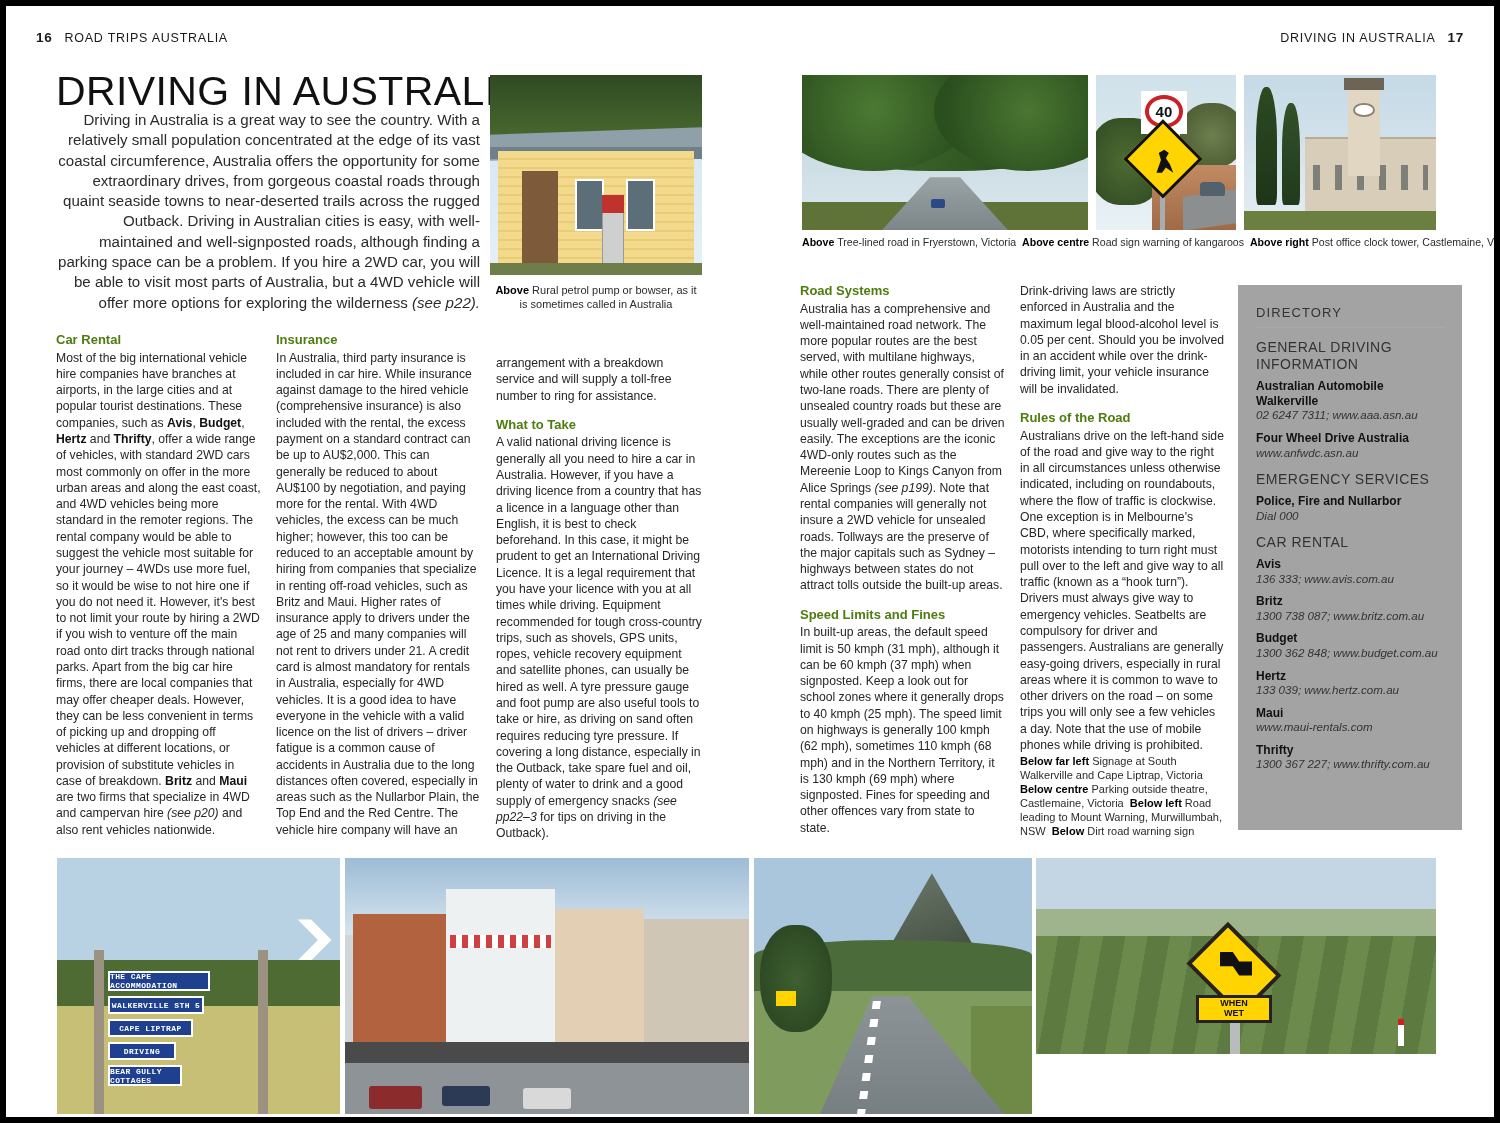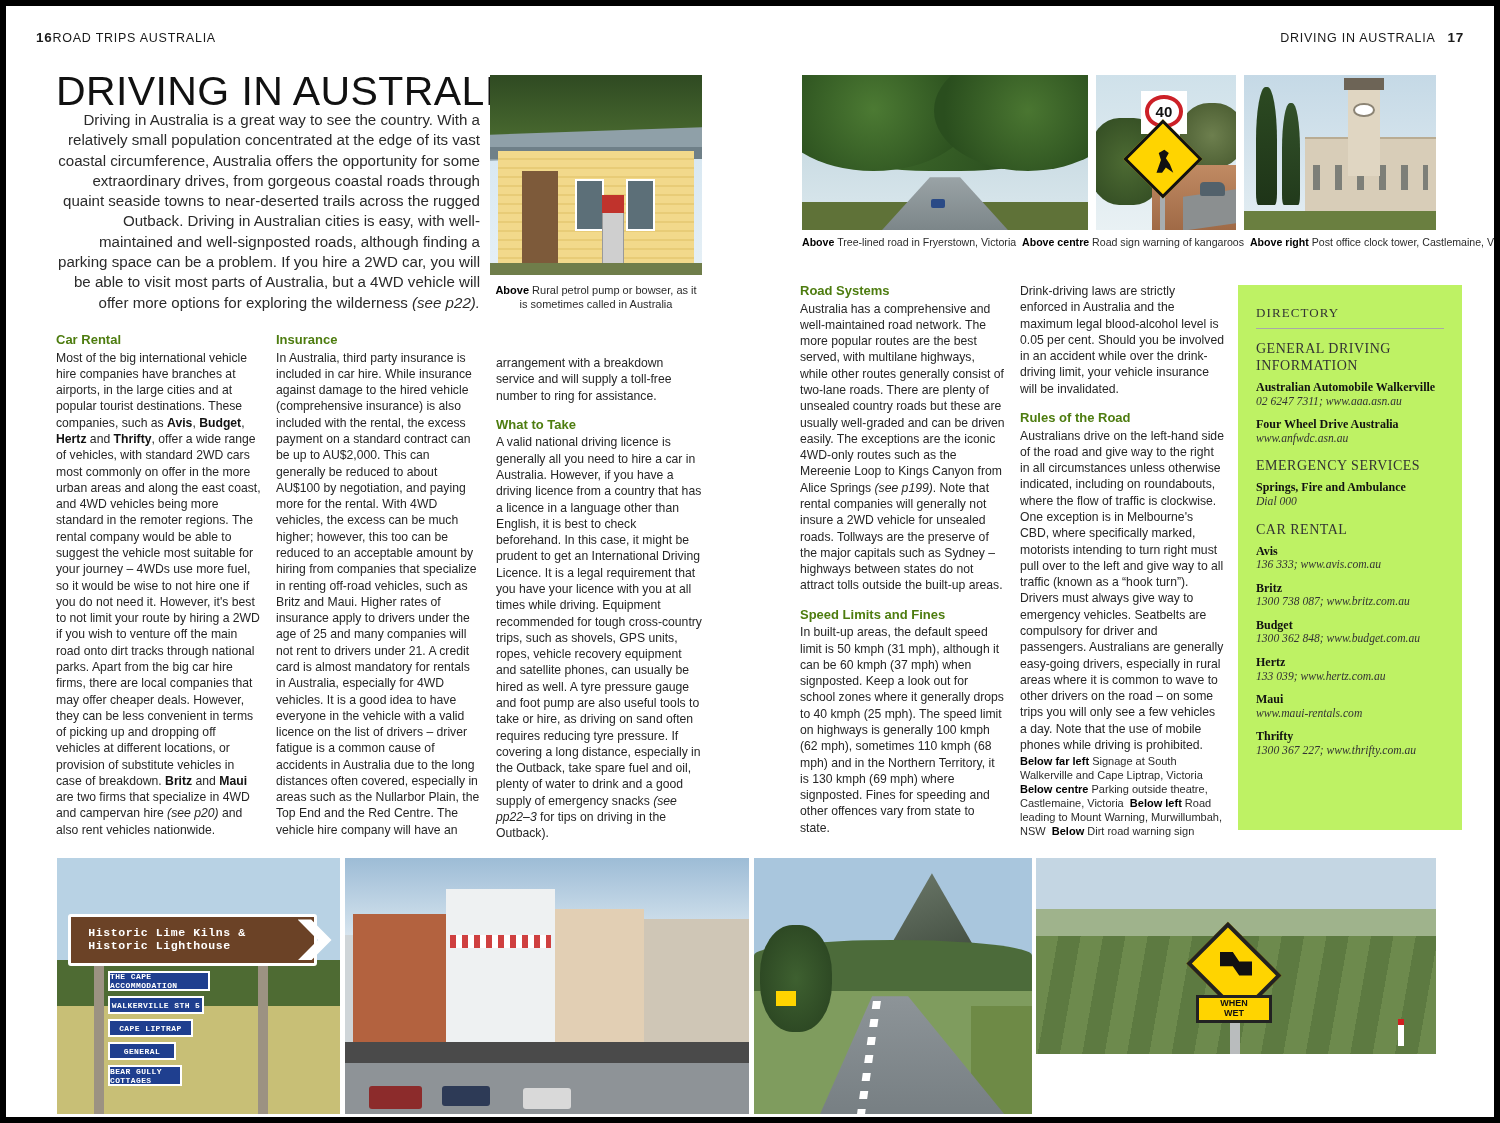--- a/index.html
+++ b/index.html
@@ -28,21 +28,21 @@
     top: 30px;
     font-size: 12.5px;
     letter-spacing: 0.75px;
     color: #1a1a1a;
     white-space: nowrap;
   }
   .runhead-left { left: 36px; }
   .runhead-right { right: 36px; }
   .runhead .folio { font-weight: bold; font-size: 13.5px; }
   .runhead .title { font-weight: normal; }
-  .runhead-left .folio { margin-right: 0; text-align: right; }
+  .runhead-left .folio { margin-right: 12px; text-align: right; }
   .runhead-right .folio { margin-left: 12px; }
 
   
   #headline {
     position: absolute;
     left: 56px; top: 68px;
     font-size: 41px;
     font-weight: 300;
     letter-spacing: 0.4px;
     color: #111;
@@ -94,23 +94,22 @@
     line-height: 1.28;
     color: #2b2b2b;
   }
   .caption b { font-weight: bold; color: #000; }
 
   
   #directory {
     position: absolute;
     left: 1238px; top: 285px;
     width: 224px; height: 545px;
-    background: #bef264;
+    background: #a3a3a3;
     padding: 20px 18px 17px 18px;
-    font-family: Liberation Serif, serif;
   }
   #directory .dir-title {
     font-size: 13px;
     letter-spacing: 1.1px;
     color: #333;
     padding-bottom: 7px;
     border-bottom: 1.5px solid #a8a8a8;
     margin-bottom: 11px;
   }
   #directory .dir-section {
@@ -347,21 +346,21 @@
       <div class="dir-name">Australian Automobile Walkerville</div>
       <div class="dir-detail">02 6247 7311; www.aaa.asn.au</div>
     </div>
     <div class="dir-entry">
       <div class="dir-name">Four Wheel Drive Australia</div>
       <div class="dir-detail">www.anfwdc.asn.au</div>
     </div>
 
     <div class="dir-section">EMERGENCY SERVICES</div>
     <div class="dir-entry">
-      <div class="dir-name">Springs, Fire and Ambulance</div>
+      <div class="dir-name">Police, Fire and Nullarbor</div>
       <div class="dir-detail">Dial 000</div>
     </div>
 
     <div class="dir-section">CAR RENTAL</div>
     <div class="dir-entry">
       <div class="dir-name">Avis</div>
       <div class="dir-detail">136 333; www.avis.com.au</div>
     </div>
     <div class="dir-entry">
       <div class="dir-name">Britz</div>
@@ -382,31 +381,25 @@
     <div class="dir-entry">
       <div class="dir-name">Thrifty</div>
       <div class="dir-detail">1300 367 227; www.thrifty.com.au</div>
     </div>
   </aside>
 
   <div class="photo" id="photo-signpost">
     <div class="bushline"></div>
     <div class="postL"></div>
       <div class="postR"></div>
-    <div class="brownsign">
-      <span>
-        <span>Historic Lime Kilns &amp;</span><br>
-        <span>Historic Lighthouse</span>
-      </span>
-    </div>
     <div class="arrow"></div>
     <div class="bluesign bs1">THE CAPE ACCOMMODATION</div>
     <div class="bluesign bs2">WALKERVILLE STH 5</div>
     <div class="bluesign bs3">CAPE LIPTRAP</div>
-    <div class="bluesign bs4">GENERAL</div>
+    <div class="bluesign bs4">DRIVING</div>
     <div class="bluesign bs5">BEAR GULLY COTTAGES</div>
   </div>
 
   <div class="photo" id="photo-street">
     <div class="sky2"></div>
     <div class="b1"></div>
       <div class="b2"></div>
       <div class="b3"></div>
       <div class="b4"></div>
     <div class="stripes"></div>

